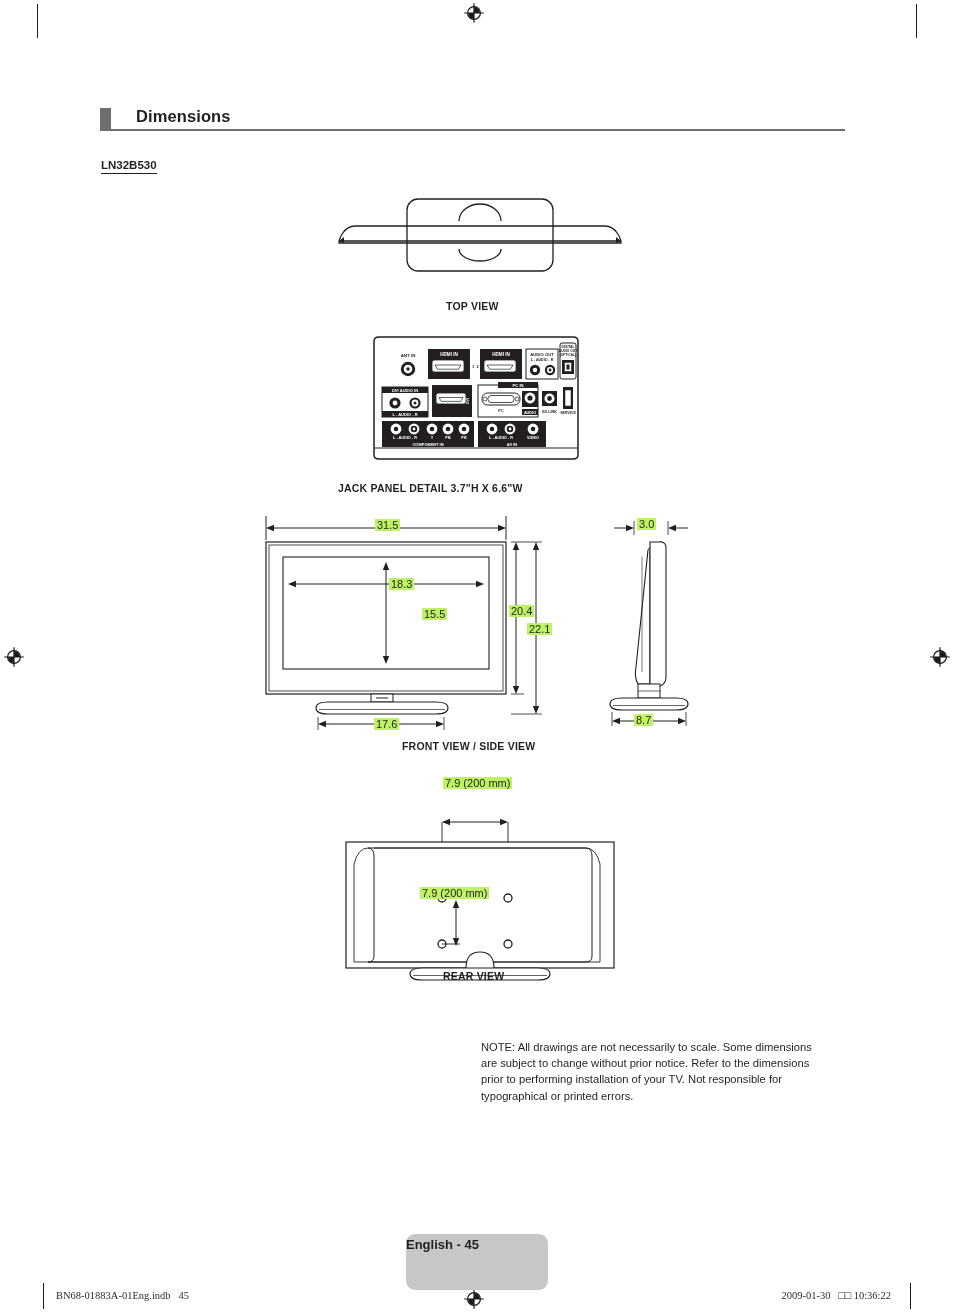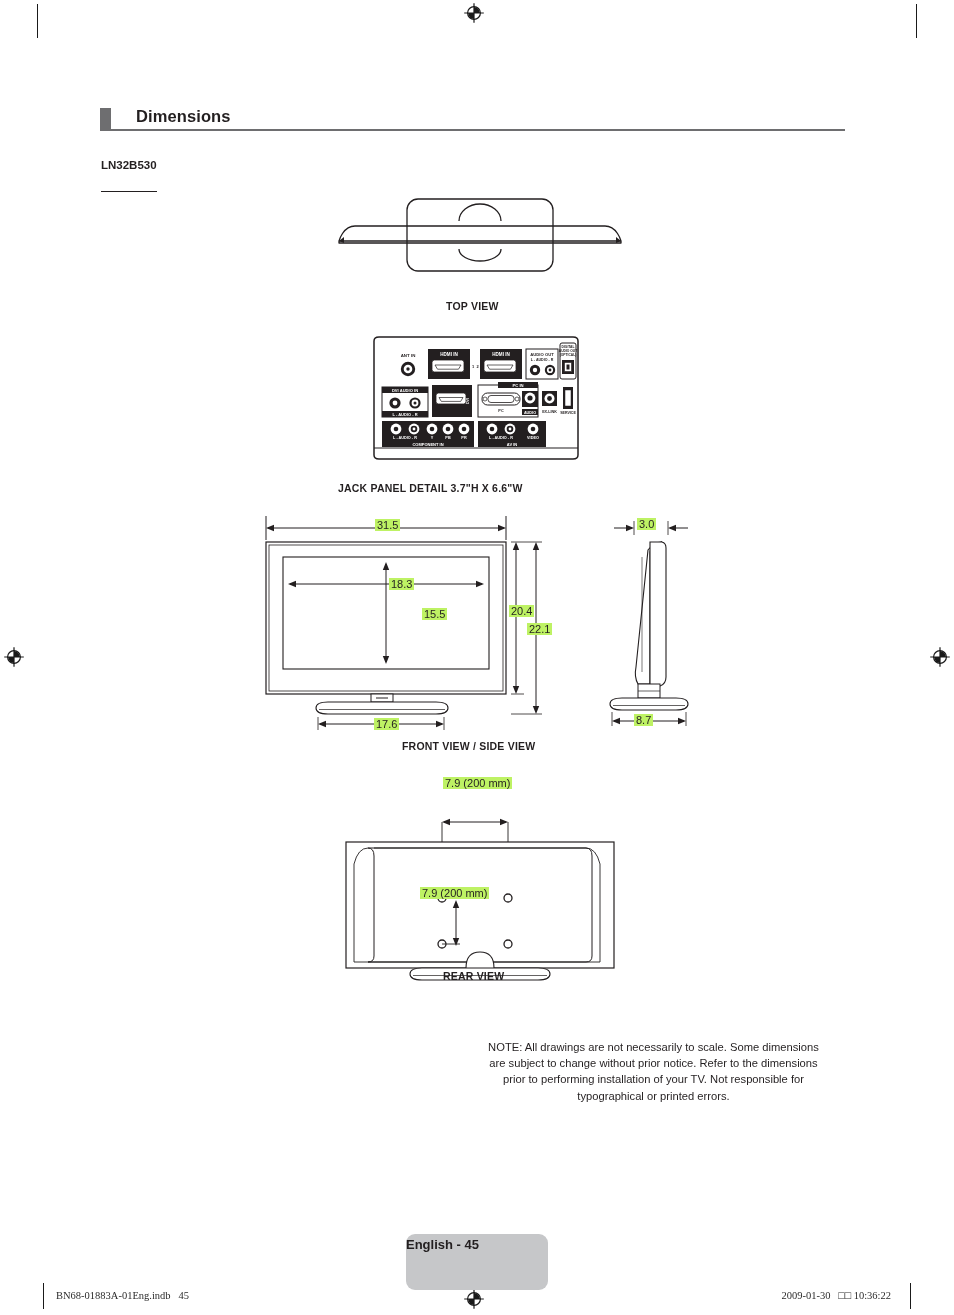--- a/index.html
+++ b/index.html
@@ -64,21 +64,21 @@
 
   
   .model-name {
     position: absolute;
     left: 101px;
     top: 159px;
     font-size: 11.5px;
     font-weight: bold;
     color: #231f20;
     border-bottom: 1.4px solid #231f20;
-    padding-bottom: 19px;
+    padding-bottom: 1px;
     line-height: 13px;
   }
 
   
   .caption {
     position: absolute;
     font-size: 10.5px;
     font-weight: bold;
     color: #231f20;
     white-space: nowrap;
@@ -102,21 +102,20 @@
 
   
   .note-block {
     position: absolute;
     left: 481px;
     top: 1039px;
     width: 345px;
     font-size: 11.2px;
     line-height: 16.2px;
     color: #231f20;
-    text-align: center;
   }
   .note-block .copyright { display: block; }
 
   
   .page-tag {
     position: absolute;
     left: 406px;
     top: 1234px;
     width: 142px;
     height: 56px;

